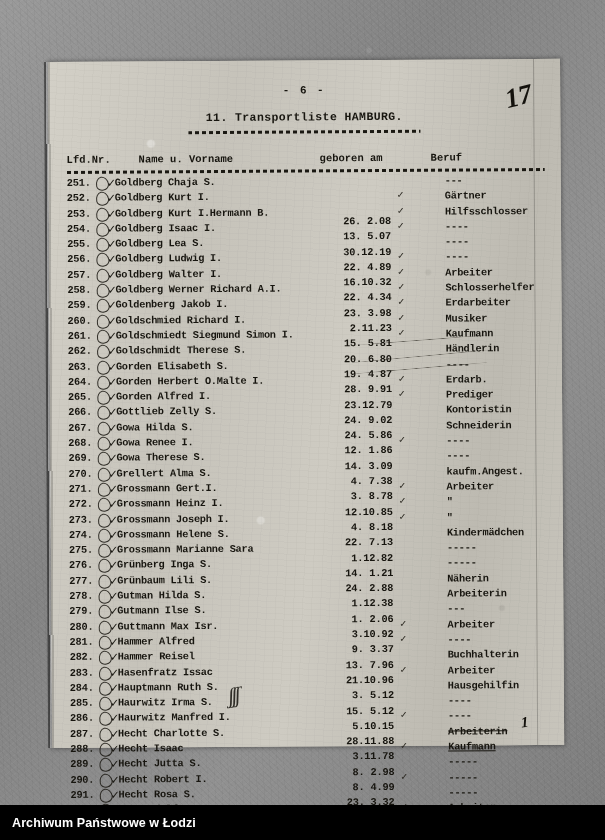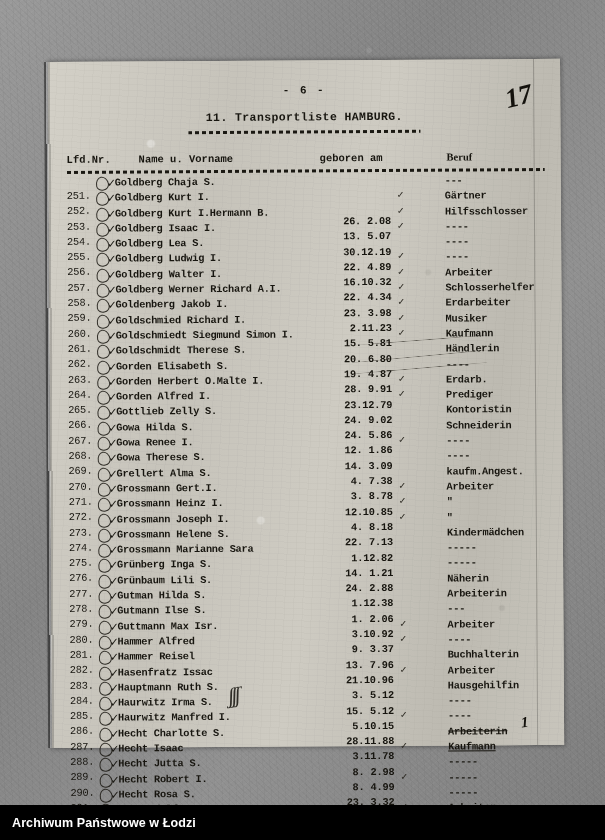--- a/index.html
+++ b/index.html
@@ -142,40 +142,40 @@
   .hdr {
     position: relative;
     height: 17px;
     font-size: 10.5px;
     font-weight: bold;
   }
   .hdr span { position: absolute; white-space: nowrap; }
   .h-num  { left: 0px; }
   .h-name { left: 72px; }
   .h-born { left: 253px; }
-  .h-job  { left: 380px; font-family: Liberation Serif, serif; }
+  .h-job  { left: 364px; }
 
   .hdr-rule {
     position: relative;
     height: 3px;
     margin-bottom: 3px;
     background: repeating-linear-gradient(90deg, #1a1812 0 4px, transparent 4px 7px);
   }
 
   .rows { position: relative; }
 
   .row {
     position: relative;
     height: 15.3px;
     font-size: 10.3px;
     white-space: nowrap;
   }
   .row > span { position: absolute; top: 0; }
 
-  .c-num  { left: 0px;   font-weight: normal; letter-spacing: -.2px; margin-top: 13px; }
+  .c-num  { left: 0px;   font-weight: bold; letter-spacing: -.2px; }
   .c-tick { left: 40px;  font-family: "Liberation Serif", serif; font-size: 11px; }
   .c-name { left: 48px;  font-weight: bold; letter-spacing: -.25px; }
   .c-born { left: 262px; font-weight: bold; letter-spacing: -.2px; text-align: right; width: 62px; margin-top: 40px; }
   .c-chk  { left: 330px; font-family: "Liberation Serif", serif; font-size: 9px; color: #2a2720; }
   .c-job  { left: 378px; font-weight: bold; letter-spacing: -.25px; }
   .c-job.u { text-decoration: underline; }
   .c-job.s { text-decoration: line-through; }
 
   
   .loop {

